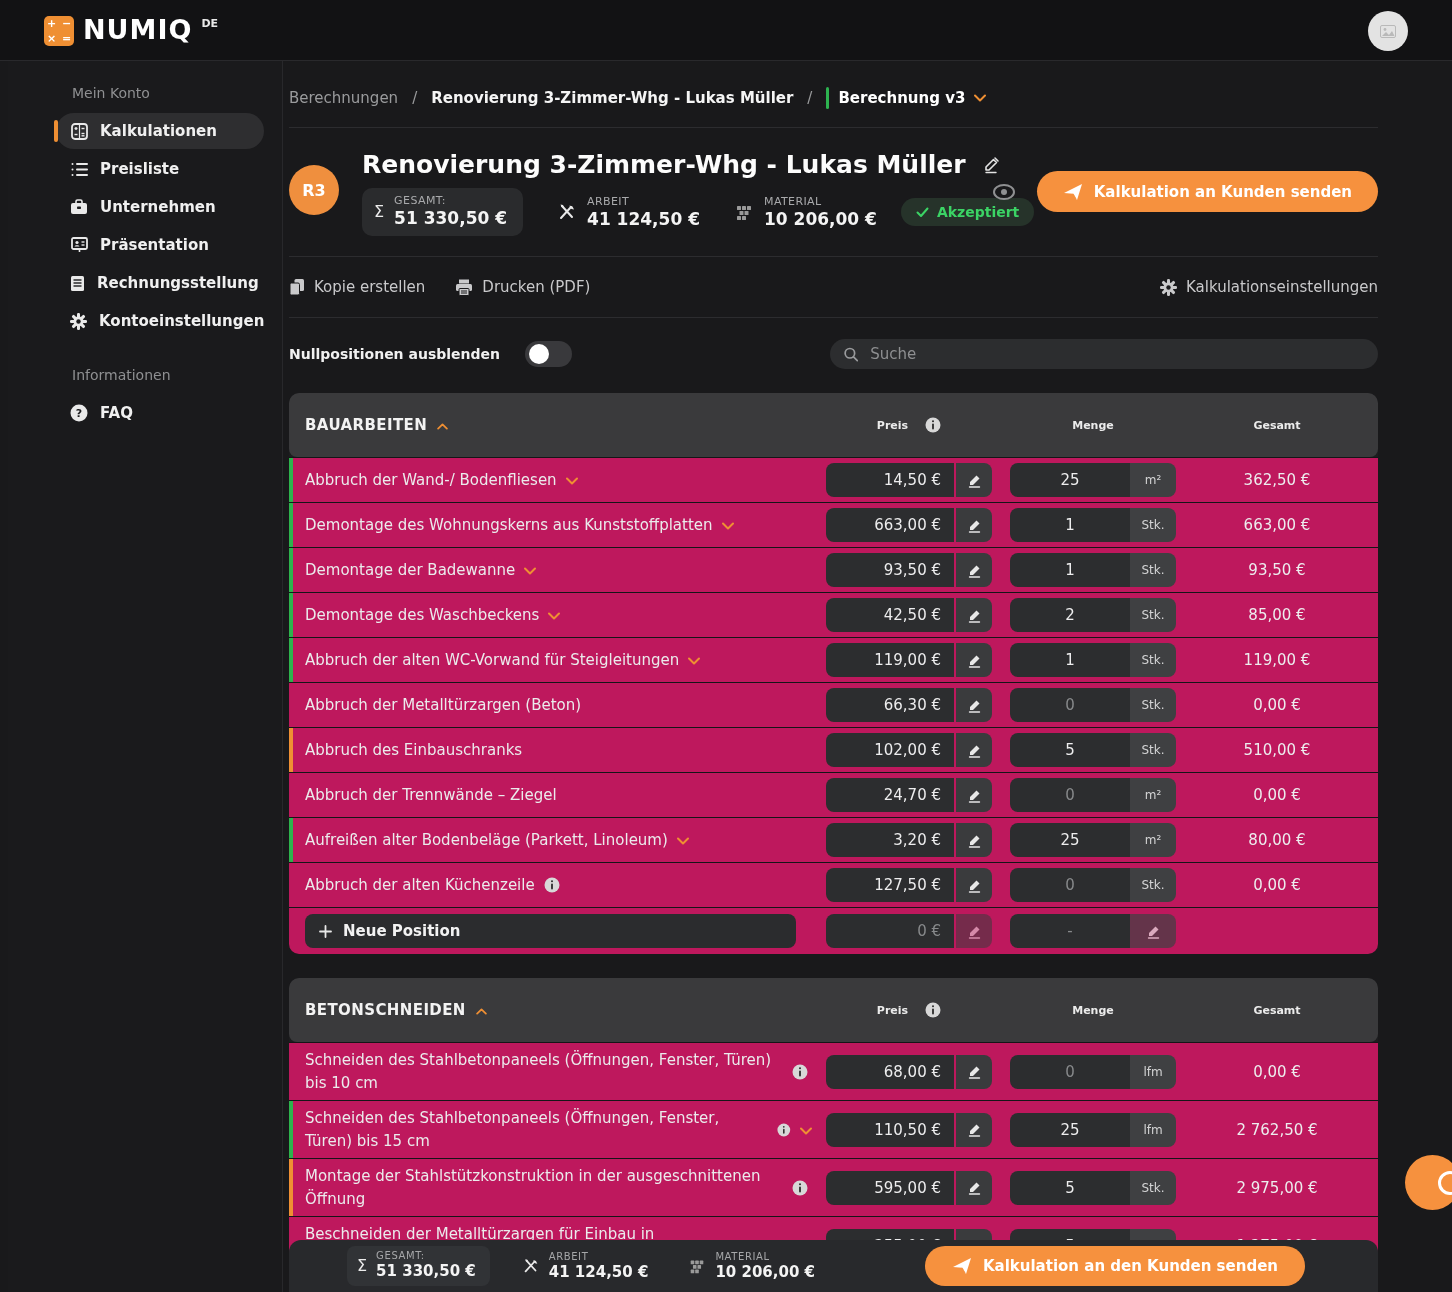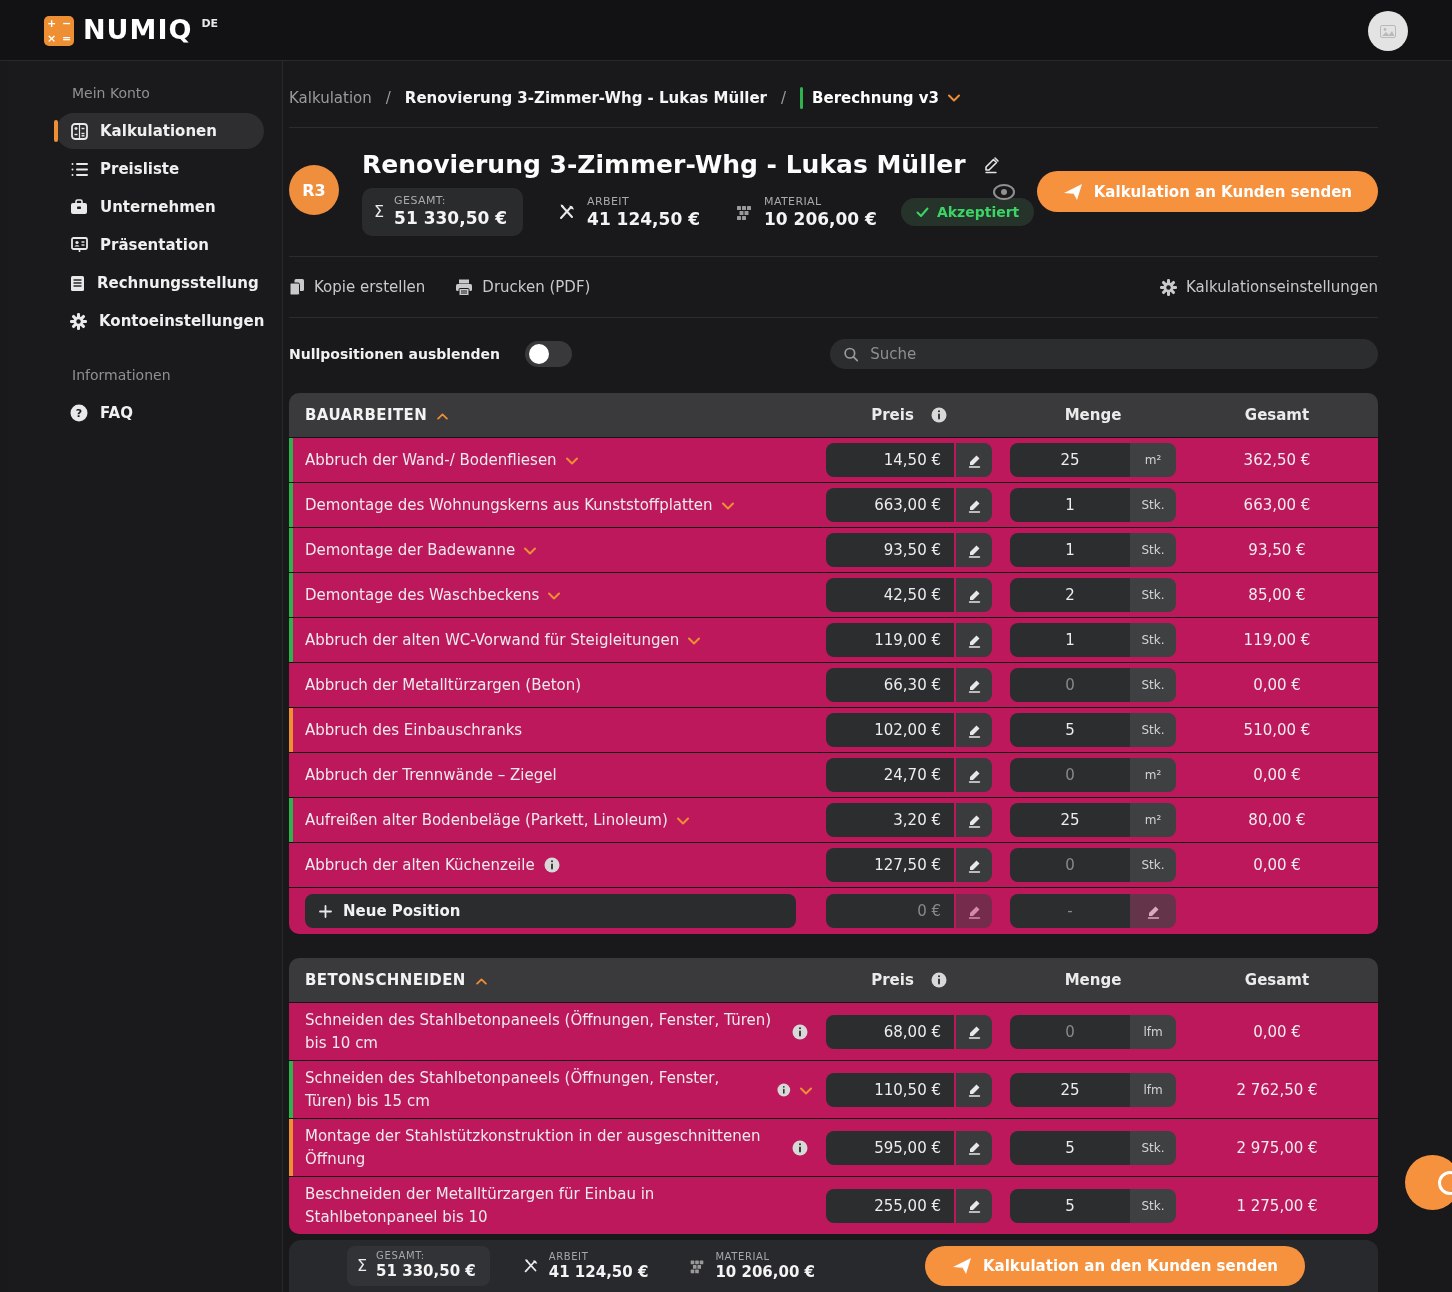--- a/index.html
+++ b/index.html
@@ -104,24 +104,24 @@
     display:flex; align-items:center; gap:12px; padding:0 14px; color:#9a9b9d;
   }
   .searchbox input {
     background:transparent; border:none; outline:none; color:#e8e8e8;
     font-family:inherit; font-size:15px; width:100%;
   }
   .searchbox input::placeholder { color:#8e8f91; }
   
   .section { border-radius:10px; overflow:hidden; margin-top:24px; background:#1d1d1f; }
   .grid { display:grid; grid-template-columns:1fr 166px 18px 166px 202px; align-items:center; }
-  .sec-head { height:44px; background:#3a3a3c; padding:0 0 0 16px; }
+  .sec-head { height:64px; background:#3a3a3c; padding:0 0 0 16px;border-radius:8px; }
   .sec-title-cell { display:flex; align-items:center; gap:10px; }
   .sec-title { font-size:15px; font-weight:bold; color:#f3f3f3; letter-spacing:.4px; }
-  .col-h { font-size:15px; font-weight:bold; color:#ebebeb; text-align:center; display:flex; justify-content:center; align-items:center; gap:17px; }
+  .col-h { font-size:11px; font-weight:bold; color:#ebebeb; text-align:center; display:flex; justify-content:center; align-items:center; gap:17px; }
   .row { min-height:45px; background:#be185d; border-top:1px solid #151517; position:relative; padding-left:16px; }
   .row .marker { position:absolute; left:0; top:0; bottom:0; width:4px; }
   .marker.green { background:#2db34c; }
   .marker.orange { background:#ef8f33; }
   .name-cell { display:flex; align-items:center; gap:9px; padding:6px 14px 6px 0; }
   .name-text { font-size:15px; color:#ebebec; line-height:1.5; }
   .name-narrow { max-width:478px; }
   .chev { color:#ef8f33; display:flex; cursor:pointer; margin-top:2px; }
   .price-group, .qty-group { height:34px; display:flex; width:166px; }
   .pg-val {
@@ -289,21 +289,21 @@
         </svg>
       </span>
       <span>FAQ</span>
     </div>
   </nav>
 
 <main class="main">
   <div class="content">
 
     <div class="breadcrumb">
-      <span class="bc-root">Kalkulation</span>
+      <span class="bc-root">Berechnungen</span>
       <span class="bc-sep">/</span>
       <span class="bc-current">Renovierung 3-Zimmer-Whg - Lukas Müller</span>
       <span class="bc-sep">/</span>
       <span class="bc-version">
         <span class="vbar"></span>
         <span>Berechnung v3</span>
         <svg width="12" height="8" viewBox="0 0 12 8">
             <path d="M1 1.5l5 5 5-5" fill="none" stroke="#ef8f33" stroke-width="2" stroke-linecap="round" stroke-linejoin="round"></path>
           </svg>
       </span>

